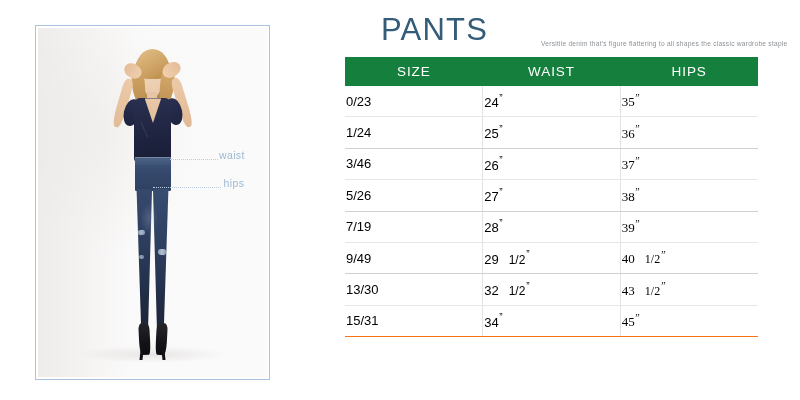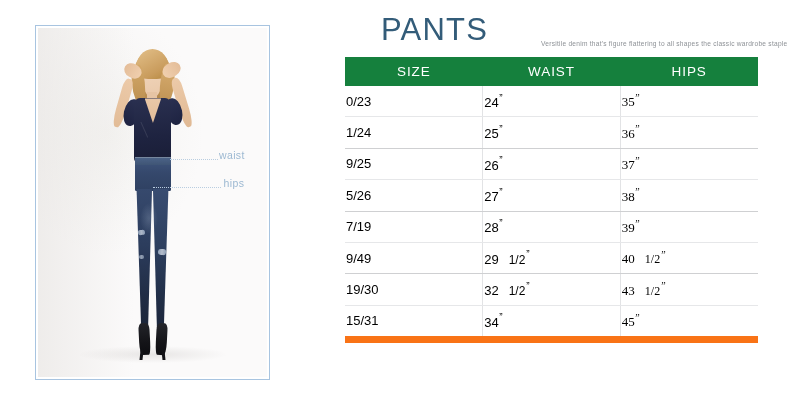--- a/index.html
+++ b/index.html
@@ -250,21 +250,21 @@
     height:28.4px;
     text-align:left;
     font-size:13px;
     color:#000000;
     border-bottom:1px solid #e6e7e9;
     border-right:1px solid #e2e3e5;
     font-weight:400;
   }
   table.size-table td:last-child{border-right:none;font-family:Liberation Serif, serif;}
   table.size-table tr:nth-child(even) td{border-bottom-color:#cfd0d2;}
-  table.size-table tr:last-child td{border-bottom:7px solid #f97316;}
+  table.size-table tr:last-child td{border-bottom:1px solid #f97316;}
   .val{white-space:nowrap;}
   .frac{font-size:12px;vertical-align:baseline;margin:0 .5px 0 10px;letter-spacing:0;}
   .inch{font-size:10px;vertical-align:super;margin-left:.5px;}
 </style>
 </head>
 <body>
 
 <div id="root">
 
   <div class="photo-frame">
@@ -332,41 +332,41 @@
           <td>0/23</td>
           <td><span class="val">24<span class="inch">”</span></span></td>
           <td><span class="val">35<span class="inch">”</span></span></td>
         </tr>
         <tr>
           <td>1/24</td>
           <td><span class="val">25<span class="inch">”</span></span></td>
           <td><span class="val">36<span class="inch">”</span></span></td>
         </tr>
         <tr>
-          <td>9/25</td>
+          <td>3/46</td>
           <td><span class="val">26<span class="inch">”</span></span></td>
           <td><span class="val">37<span class="inch">”</span></span></td>
         </tr>
         <tr>
           <td>5/26</td>
           <td><span class="val">27<span class="inch">”</span></span></td>
           <td><span class="val">38<span class="inch">”</span></span></td>
         </tr>
         <tr>
           <td>7/19</td>
           <td><span class="val">28<span class="inch">”</span></span></td>
           <td><span class="val">39<span class="inch">”</span></span></td>
         </tr>
         <tr>
           <td>9/49</td>
           <td><span class="val">29<span class="frac">1/2</span><span class="inch">”</span></span></td>
           <td><span class="val">40<span class="frac">1/2</span><span class="inch">”</span></span></td>
         </tr>
         <tr>
-          <td>19/30</td>
+          <td>13/30</td>
           <td><span class="val">32<span class="frac">1/2</span><span class="inch">”</span></span></td>
           <td><span class="val">43<span class="frac">1/2</span><span class="inch">”</span></span></td>
         </tr>
         <tr>
           <td>15/31</td>
           <td><span class="val">34<span class="inch">”</span></span></td>
           <td><span class="val">45<span class="inch">”</span></span></td>
         </tr>
       </tbody>
   </table>

